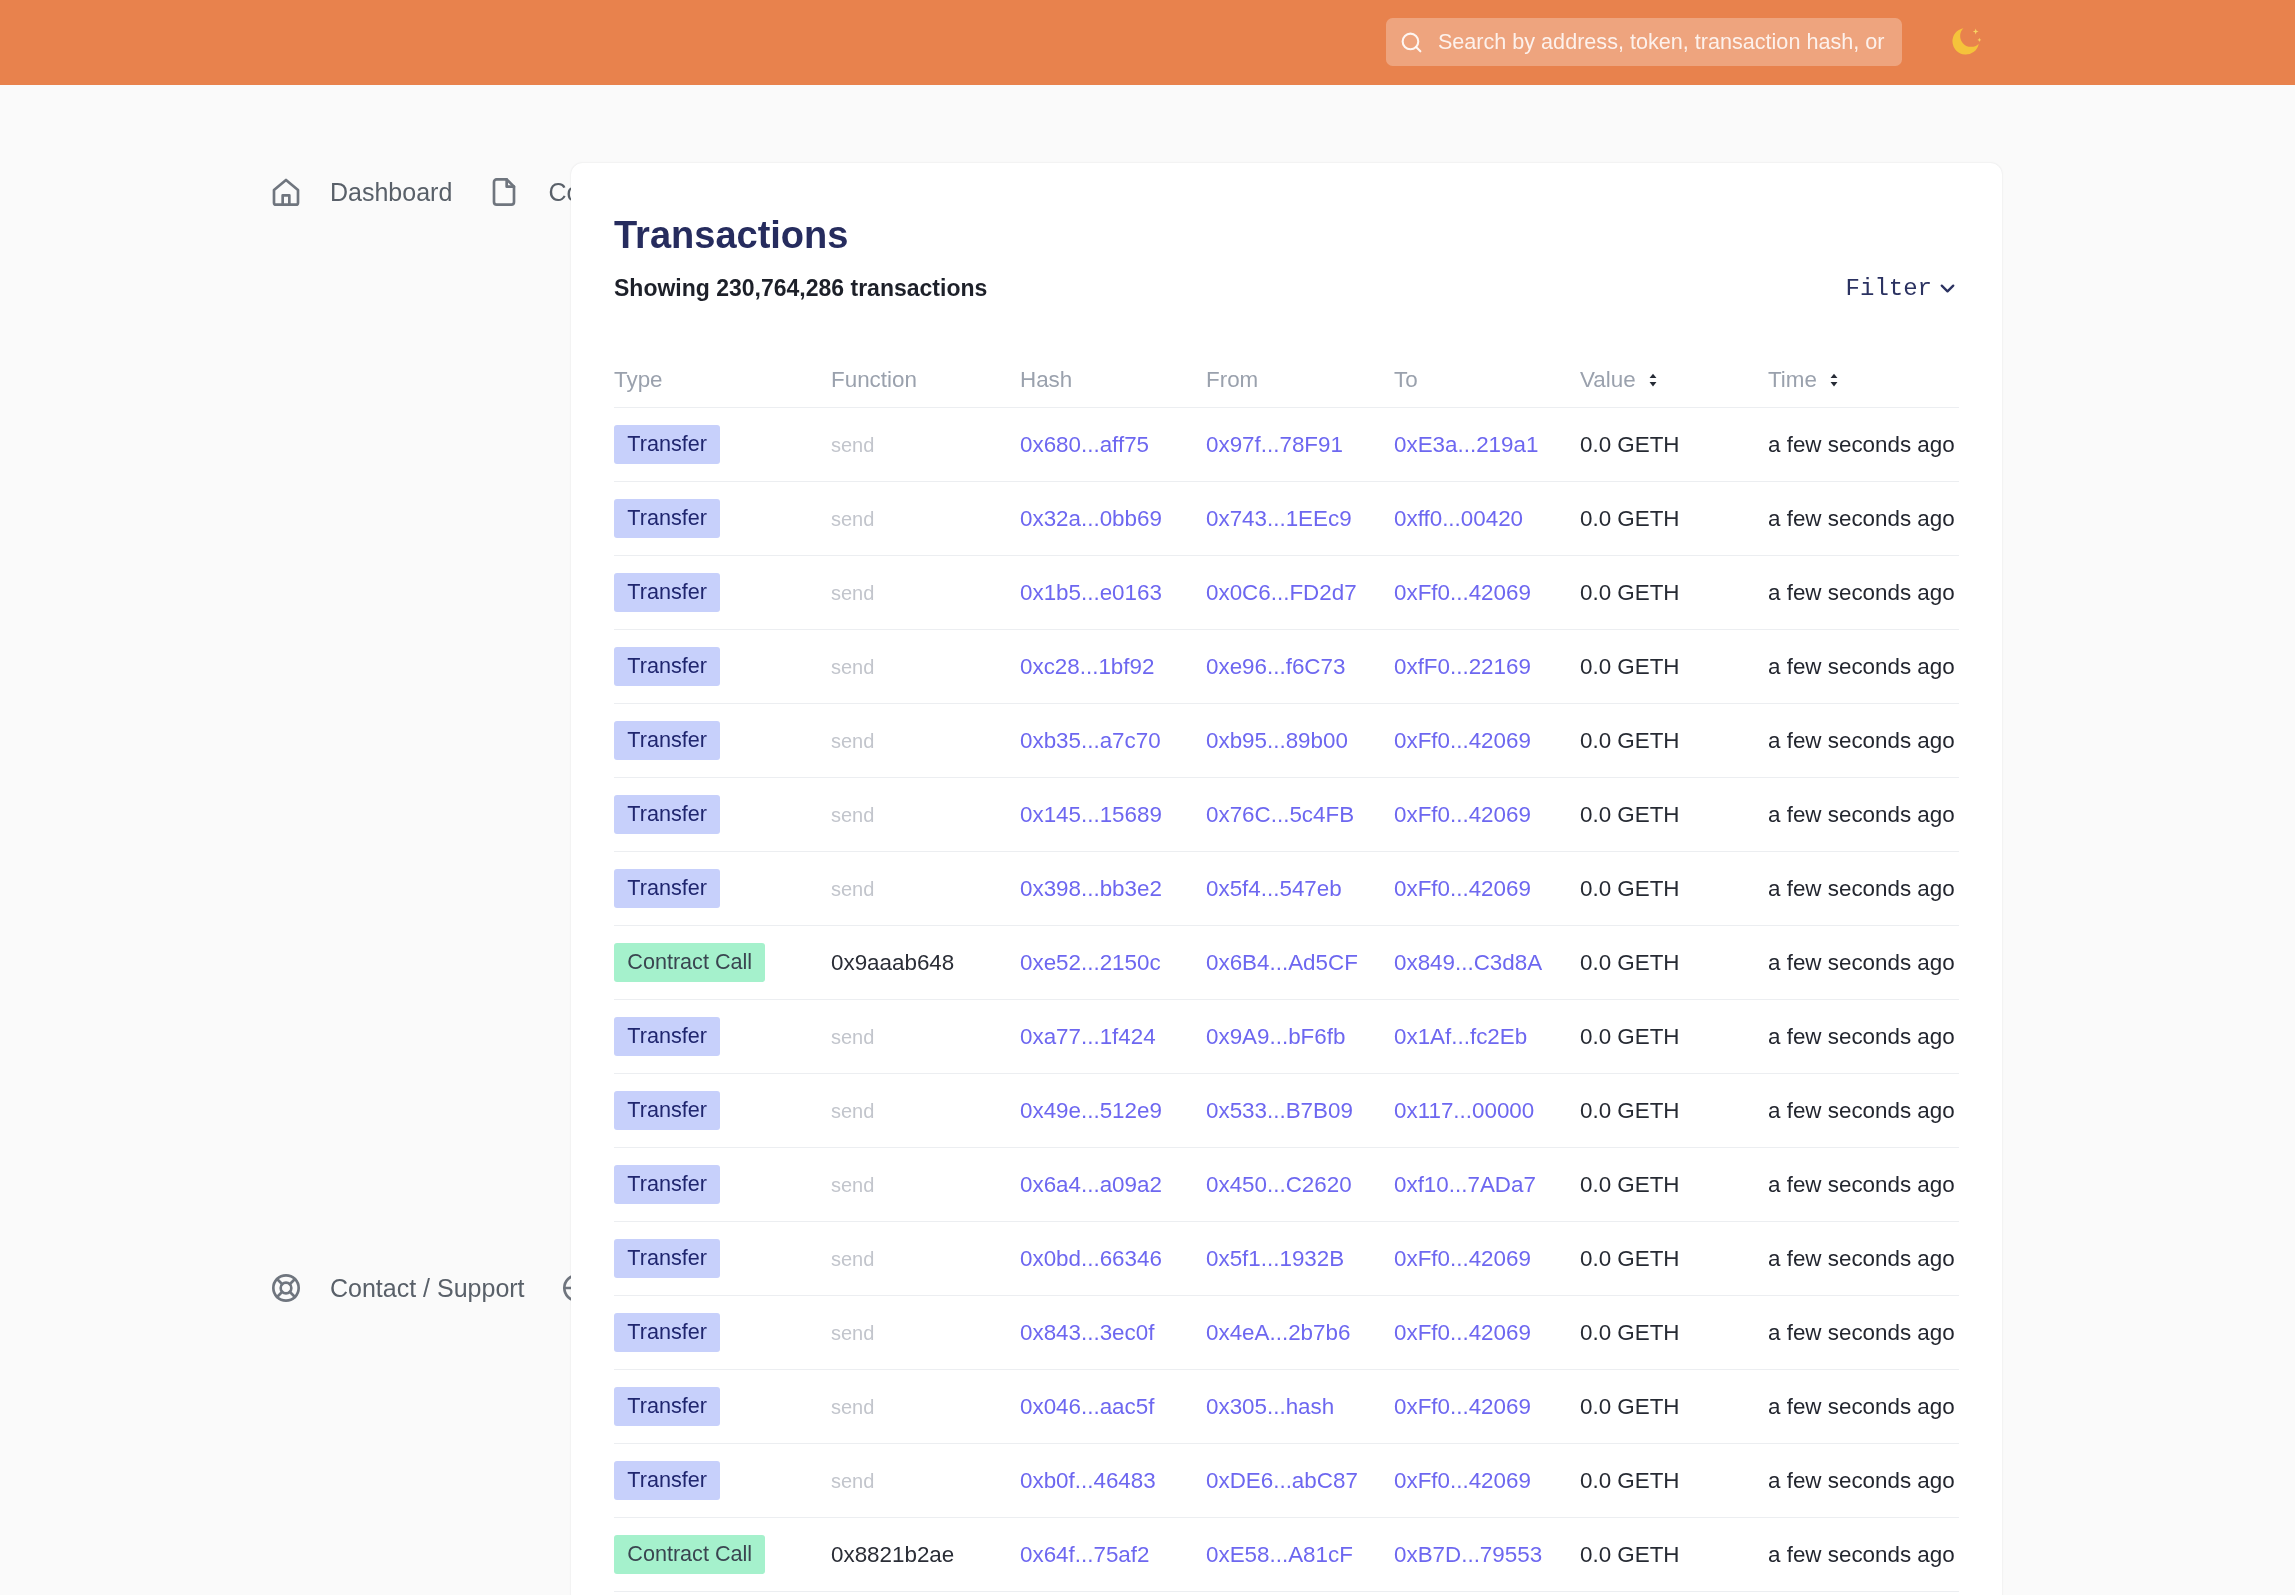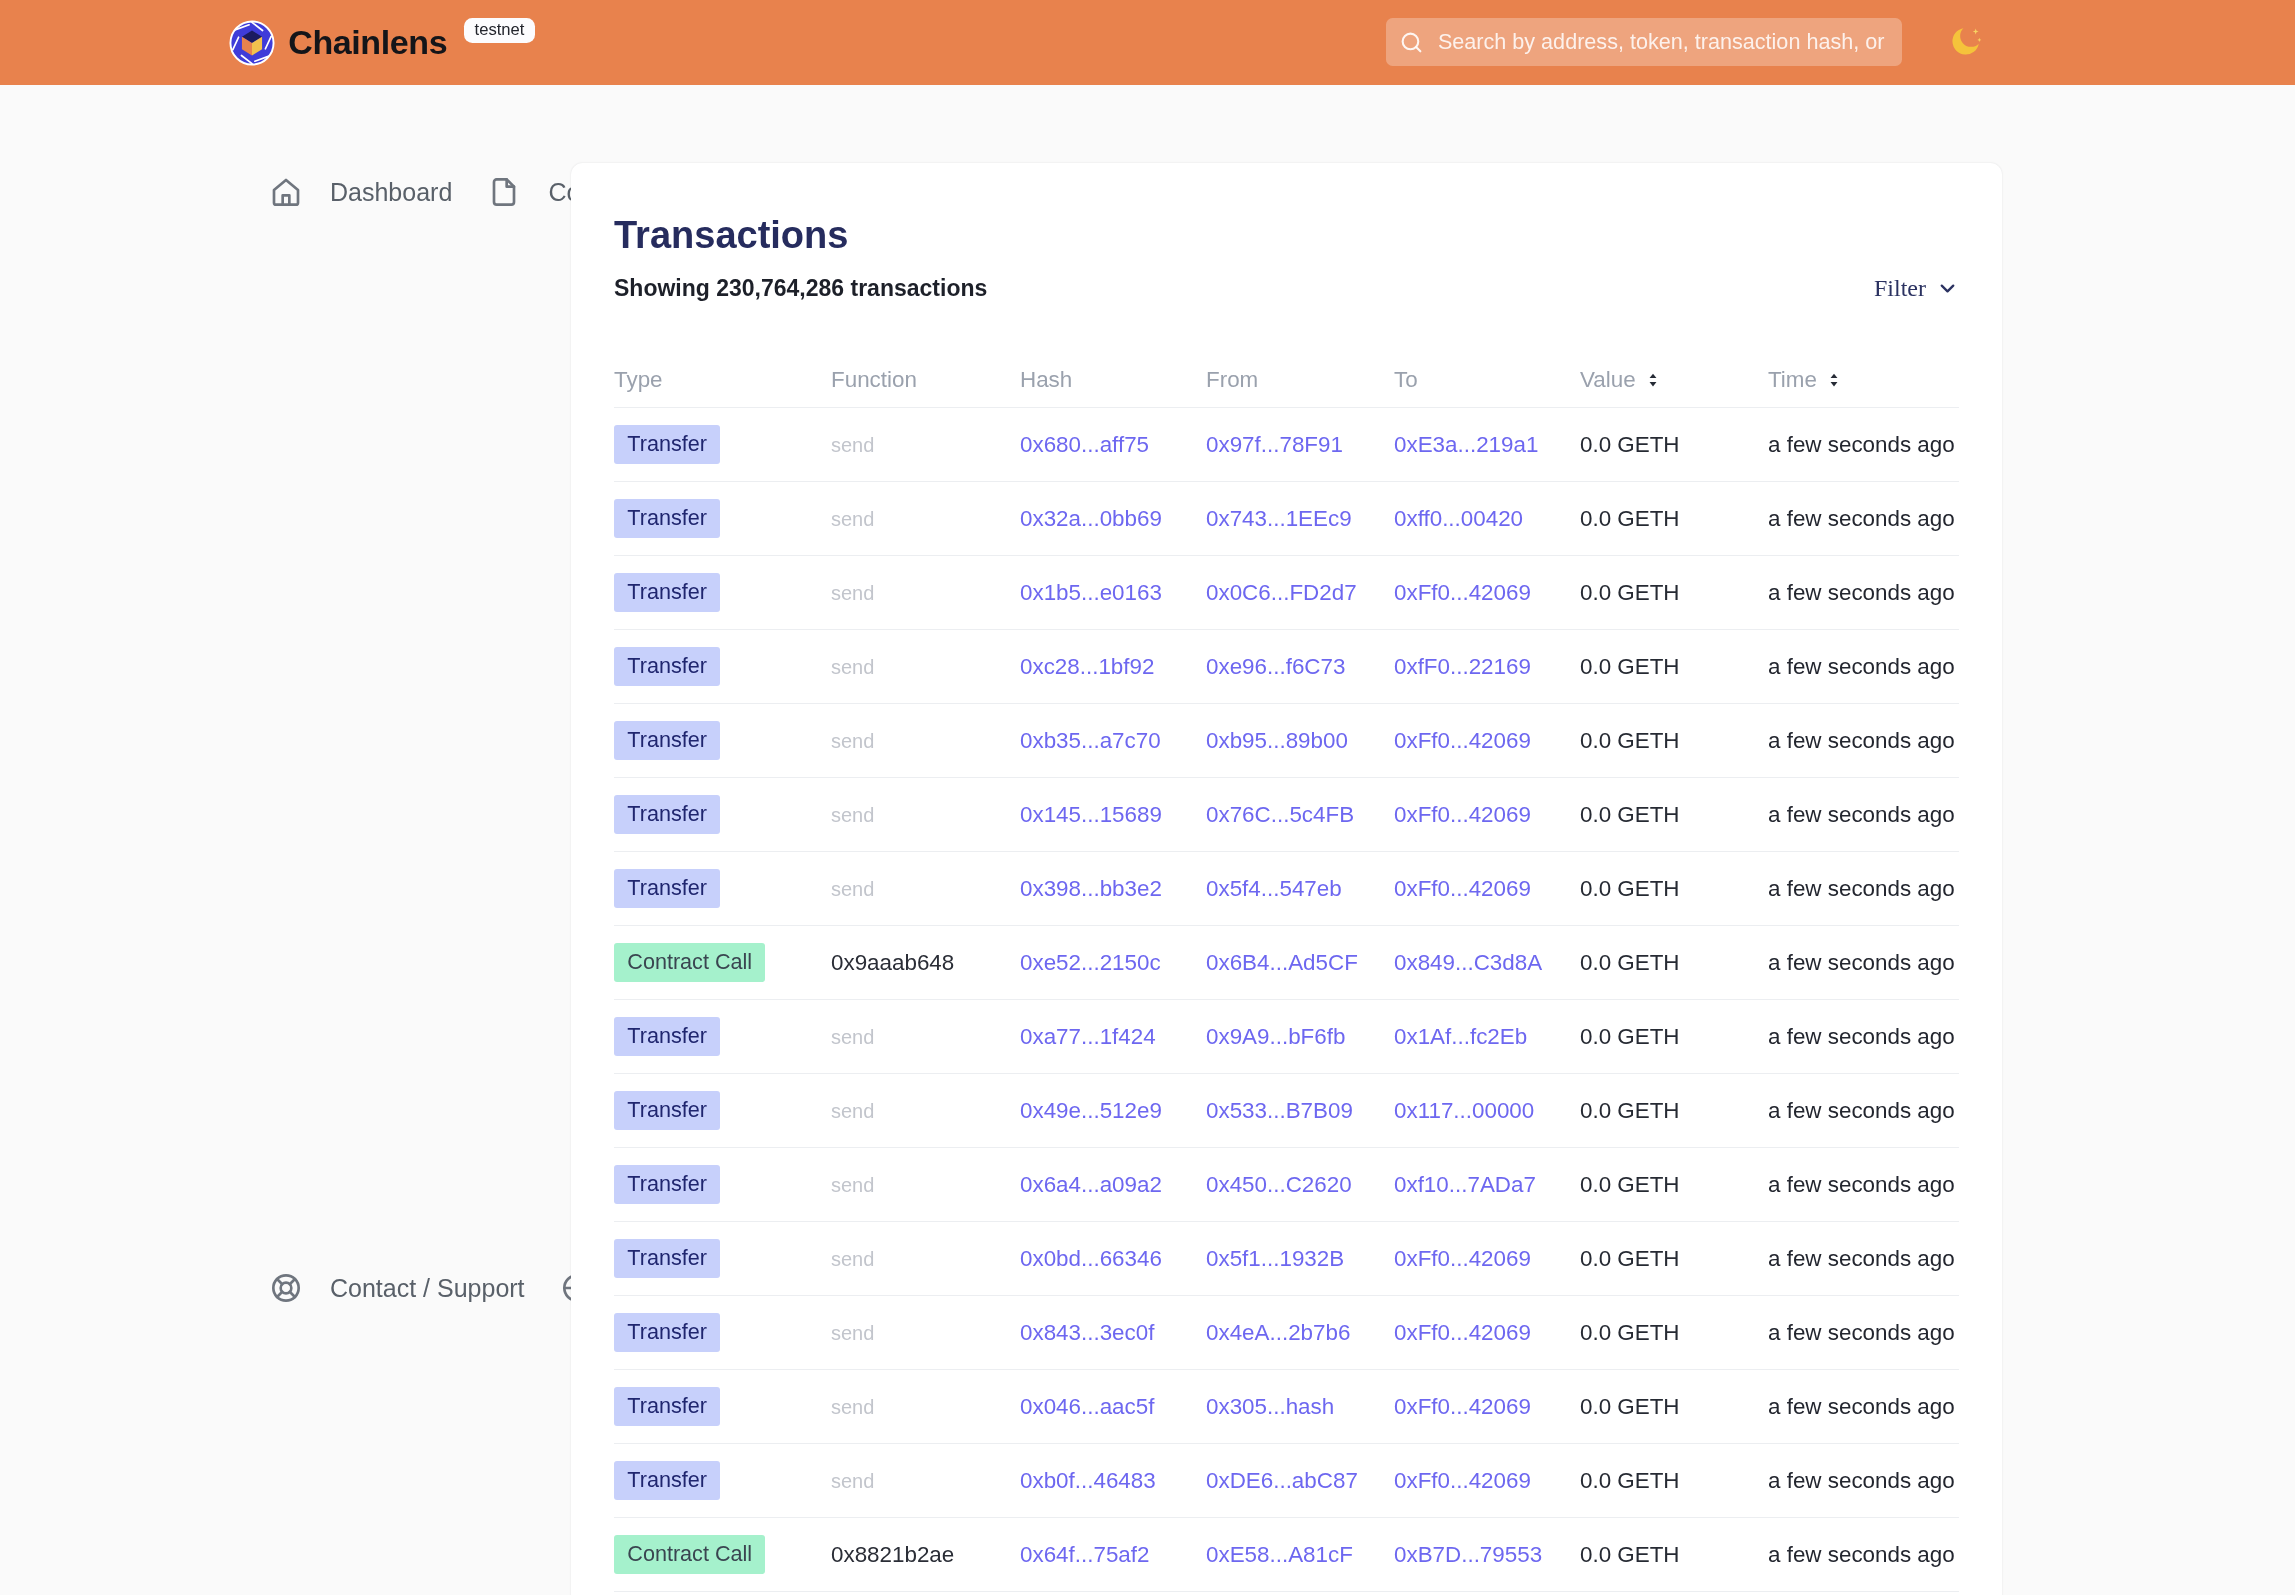--- a/index.html
+++ b/index.html
@@ -37,62 +37,42 @@
   .nav-item.active .icon svg{stroke:#15171c;}
   .dot{width:11.6px;height:11.6px;border-radius:50%;background:var(--status-dot,#8CE0A1);
     position:relative;top:-12.4px;margin-left:5.8px;}
   
   .card{position:absolute;left:571px;top:163px;width:1431px;height:1486px;background:#fff;
     border-radius:11.6px;box-shadow:0 0.8px 2.5px rgba(16,24,40,.07),0 0.8px 1.7px rgba(16,24,40,.05);
     box-sizing:border-box;padding:0 43px;}
   .page-title{margin:51px 0 0;font-size:38px;font-weight:700;color:var(--title,#262C5E);}
   .summary-row{margin-top:18px;display:flex;justify-content:space-between;align-items:center;}
   .summary{font-size:23px;font-weight:700;color:#1d2029;}
-  .filter-btn{display:flex;align-items:center;gap:10px;background:none;border:none;padding:0;cursor:pointer;
-    font-size:24px;font-weight:500;color:#2b3261;font-family:Liberation Serif, serif;}
+  .filter-btn{display:flex;align-items:center;gap:4px;background:none;border:none;padding:0;cursor:pointer;
+    font-size:24px;font-weight:500;color:#2b3261;font-family:Liberation Mono, monospace;}
   .filter-btn svg{width:23px;height:23px;stroke:#2b3261;fill:none;stroke-width:2.4;stroke-linecap:round;stroke-linejoin:round;}
   .thead,.trow{display:grid;grid-template-columns:217px 189px 186px 188px 186px 188px 1fr;align-items:center;}
   .thead{margin-top:50px;height:55px;border-bottom:0.8px solid var(--divider,#ECEEF1);
     color:#9aa1ad;font-size:22.4px;}
   .th{display:flex;align-items:center;gap:8.3px;}
   .sort-ic svg{width:18px;height:18px;fill:#262b36;display:block;}
   .trow{height:73px;border-bottom:0.8px solid var(--divider,#ECEEF1);font-size:22.4px;}
   .badge{display:inline-block;padding:6.6px 13.3px;border-radius:3px;font-size:21.6px;line-height:1.15;}
   .b-transfer{background:var(--badge-transfer-bg,#C7D0FB);color:var(--badge-transfer-text,#20266F);}
   .b-contract{background:var(--badge-contract-bg,#A5F1CC);color:var(--badge-contract-text,#3A4550);}
   .fn{color:#c2c5cc;font-size:20px;}
   .fn-hex{color:#2a2d36;font-size:22.4px;}
   .link{color:var(--link,#6D67F0);text-decoration:none;cursor:pointer;}
   .val{color:#262a33;}
   .time{color:#23262f;}
 </style>
 </head>
 <body>
 
 <header class="app-header">
-  <div class="brand">
-    <span class="logo">
-      <svg viewBox="0 0 48 48" width="46" height="46">
-        <circle cx="24" cy="24" r="22.5" fill="#3F3CD9" stroke="#ffffff" stroke-width="2"></circle>
-        <g stroke="#ffffff" stroke-width="1.8" stroke-linecap="round">
-          <line x1="24" y1="2.5" x2="35" y2="11"></line>
-          <line x1="44" y1="17" x2="38" y2="30"></line>
-          <line x1="41" y1="38" x2="27" y2="43"></line>
-          <line x1="24" y1="45.5" x2="13" y2="37"></line>
-          <line x1="4" y1="31" x2="10" y2="18"></line>
-          <line x1="7" y1="10" x2="21" y2="5"></line>
-        </g>
-        <polygon points="24,11 34.5,17.5 24,24 13.5,17.5" fill="#1B1B60"></polygon>
-        <polygon points="13.5,17.5 24,24 24,37 13.5,30.5" fill="#E8824D"></polygon>
-        <polygon points="34.5,17.5 24,24 24,37 34.5,30.5" fill="#F2C14E"></polygon>
-      </svg>
-    </span>
-    <span class="brand-name">Chainlens</span>
-    <span class="testnet-badge">testnet</span>
-  </div>
   <div class="search-bar">
     <svg viewBox="0 0 24 24" fill="none" stroke="rgba(255,255,255,0.9)" stroke-width="2" stroke-linecap="round">
       <circle cx="11" cy="11" r="7.5"></circle>
         <line x1="20.5" y1="20.5" x2="16.4" y2="16.4"></line>
     </svg>
     <input type="text" placeholder="Search by address, token, transaction hash, or block number" style="">
   </div>
   <button class="theme-btn">
     <svg viewBox="0 0 24 24">
       <path d="M20.6 13.4A8.6 8.6 0 1 1 10.6 3.4a7 7 0 0 0 10 10z" fill="#F5C33B"></path>

